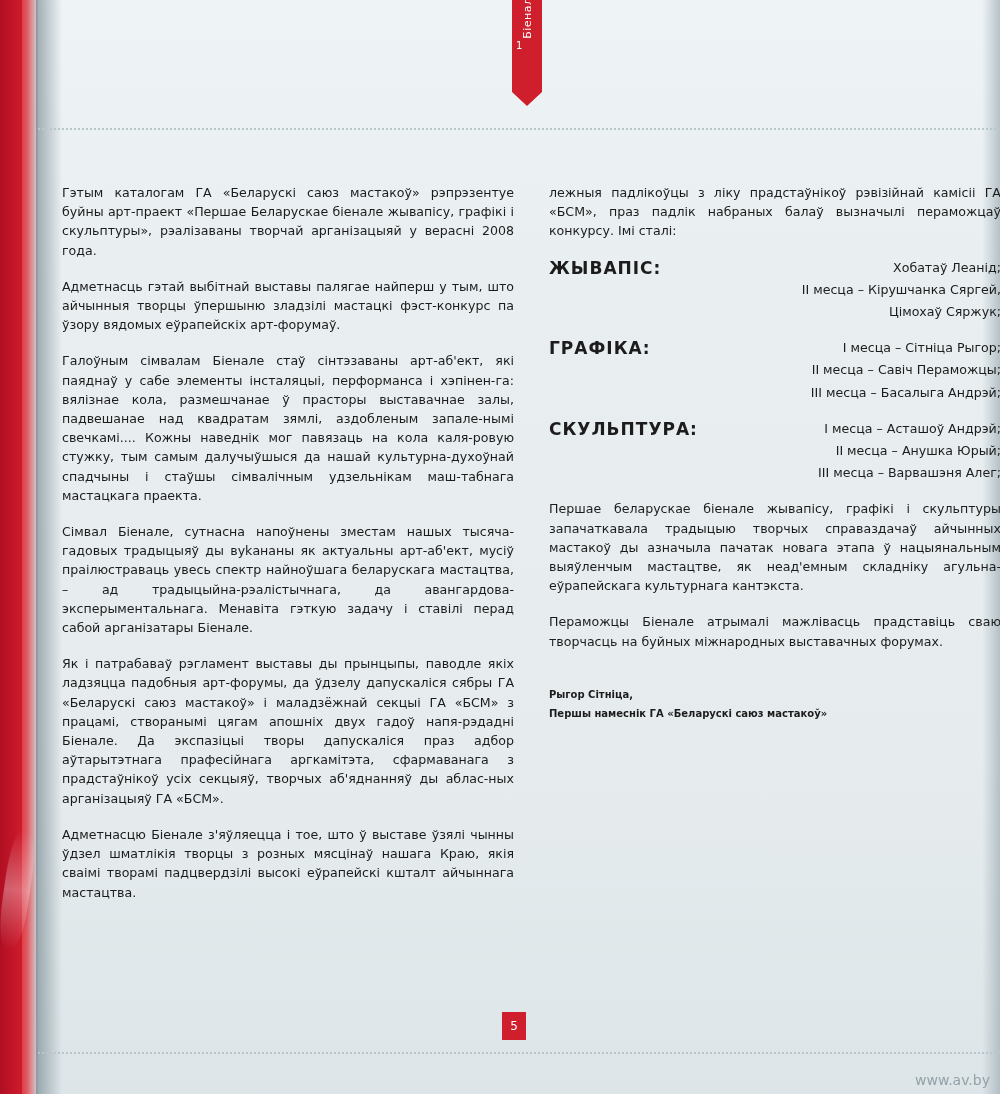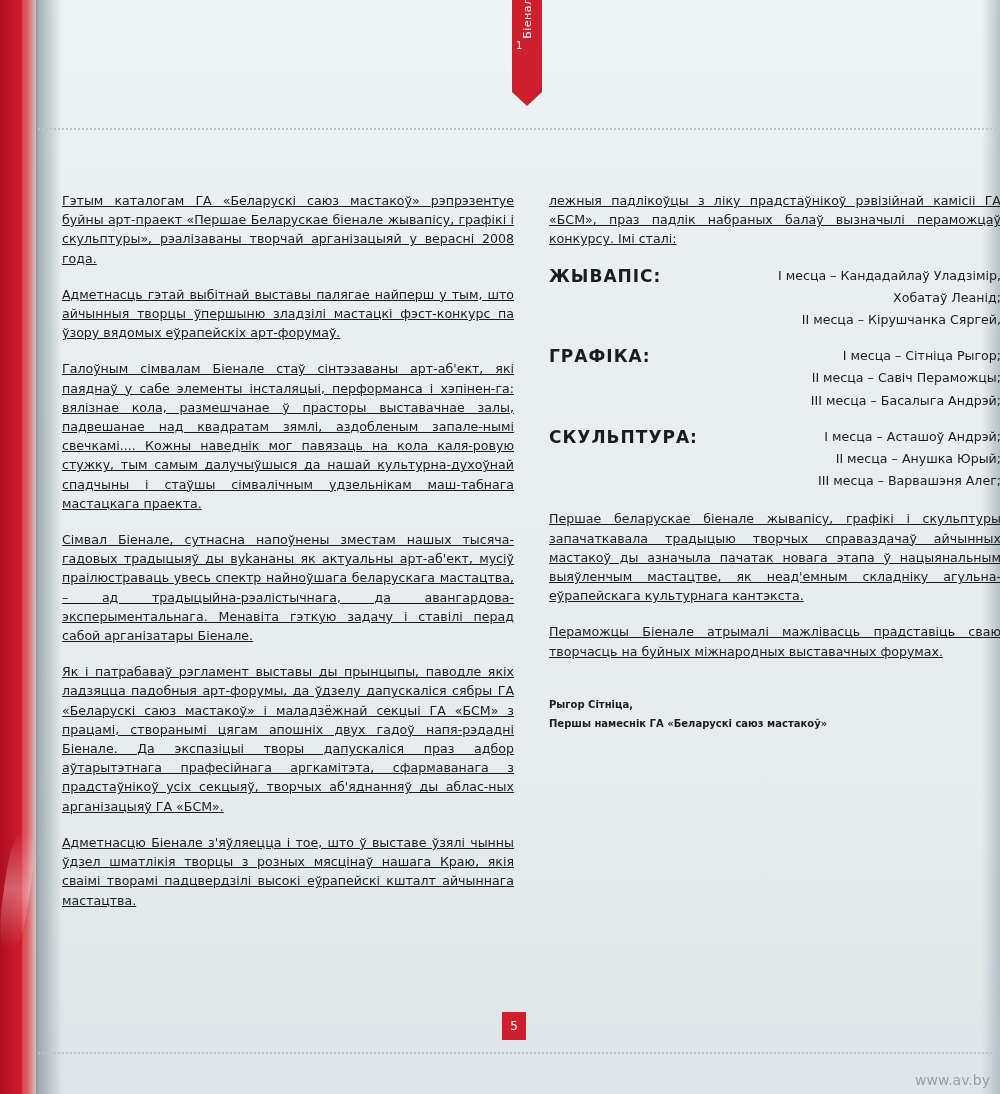--- a/index.html
+++ b/index.html
@@ -79,21 +79,21 @@
     display:flex;align-items:center;justify-content:center;
   }
   
   .col{
     position:absolute;top:175px;
     font-size:12.6px;line-height:19.2px;color:#1c1c1c;
     text-align:justify;
   }
   .col.left{left:62px;width:452px;}
   .col.right{left:549px;width:452px;}
-  .col p{margin:16px 0 17px 0;text-decoration:underline;}
+  .col p{margin:8px 0 17px 0;}
   
   .award{
     margin:0 0 14px 0;
     display:flex;
     align-items:flex-start;
   }
   .award .cat{
     font-weight:bold;letter-spacing:1px;
     font-size:17px;
     white-space:nowrap;
@@ -150,23 +150,23 @@
     <p>Як і патрабаваў рэгламент выставы ды прынцыпы, паводле якіх ладзяцца падобныя арт-форумы, да ўдзелу дапускаліся сябры ГА «Беларускі саюз мастакоў» і маладзёжнай секцыі ГА «БСМ» з працамі, створанымі цягам апошніх двух гадоў напя-рэдадні Біенале.  Да экспазіцыі творы дапускаліся праз адбор аўтарытэтнага прафесійнага аргкамітэта, сфармаванага з прадстаўнікоў усіх секцыяў, творчых аб'яднанняў ды аблас-ных арганізацыяў ГА «БСМ».</p>
     <p>Адметнасцю Біенале з'яўляецца і тое, што ў выставе ўзялі чынны ўдзел шматлікія творцы з розных мясцінаў нашага Краю, якія сваімі творамі падцвердзілі высокі еўрапейскі кшталт айчыннага мастацтва.</p>
   </div>
 
   <div class="col right">
     <p>лежныя падлікоўцы з ліку прадстаўнікоў рэвізійнай камісіі ГА «БСМ», праз падлік набраных балаў вызначылі пераможцаў конкурсу. Імі сталі:</p>
 
     <div class="award">
       <span class="cat">ЖЫВАПІС:</span>
       <span class="places">
-        <div>I месца – Кандадайлаў Уладзімір,</div>
         <div>Хобатаў Леанід;</div>
         <div>II месца – Кірушчанка Сяргей,</div>
+        <div>Цімохаў Сяржук;</div>
       </span>
     </div>
 
     <div class="award">
       <span class="cat">ГРАФІКА:</span>
       <span class="places">
         <div>I месца – Сітніца Рыгор;</div>
         <div>II месца – Савіч Пераможцы;</div>
         <div>III месца – Басалыга Андрэй;</div>
       </span>

